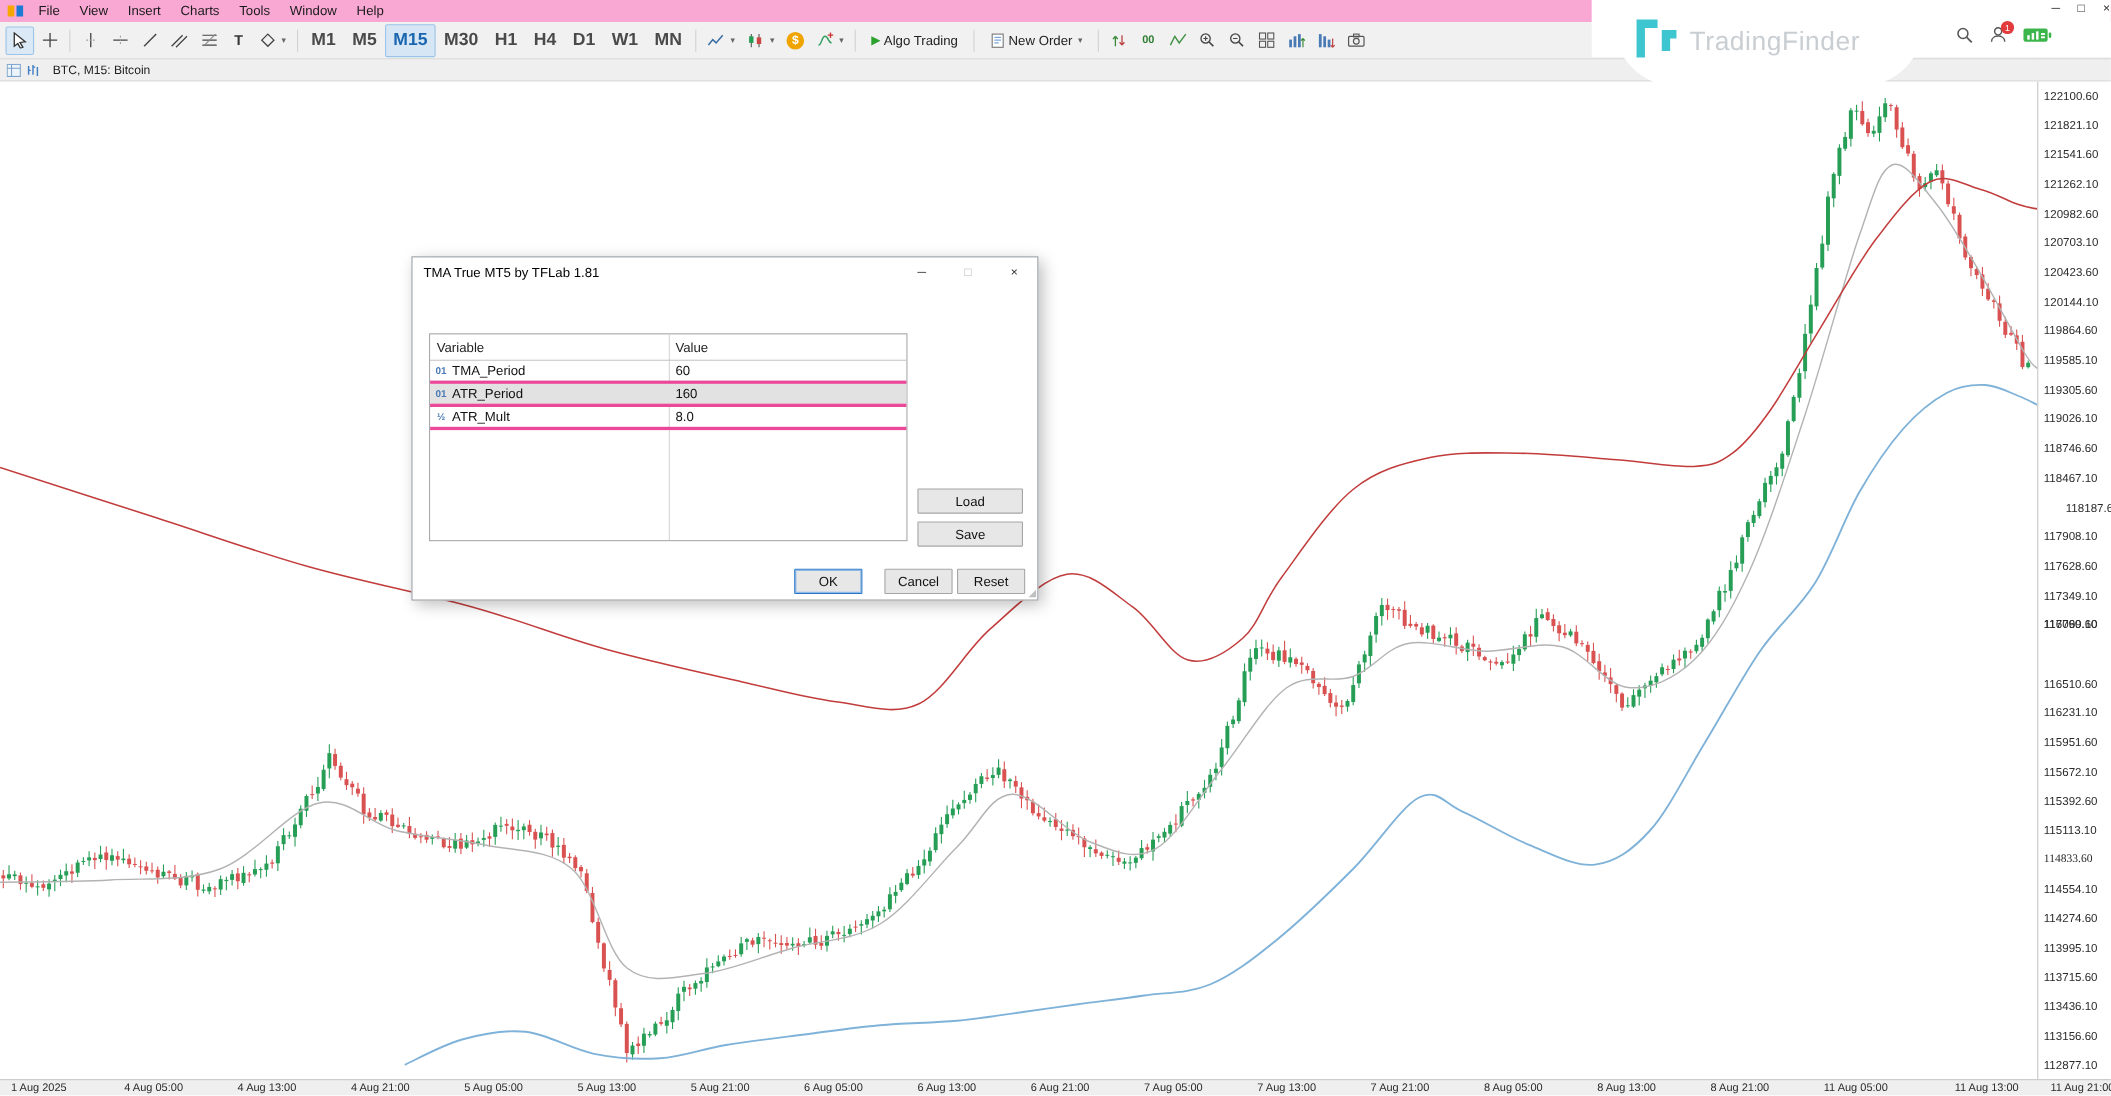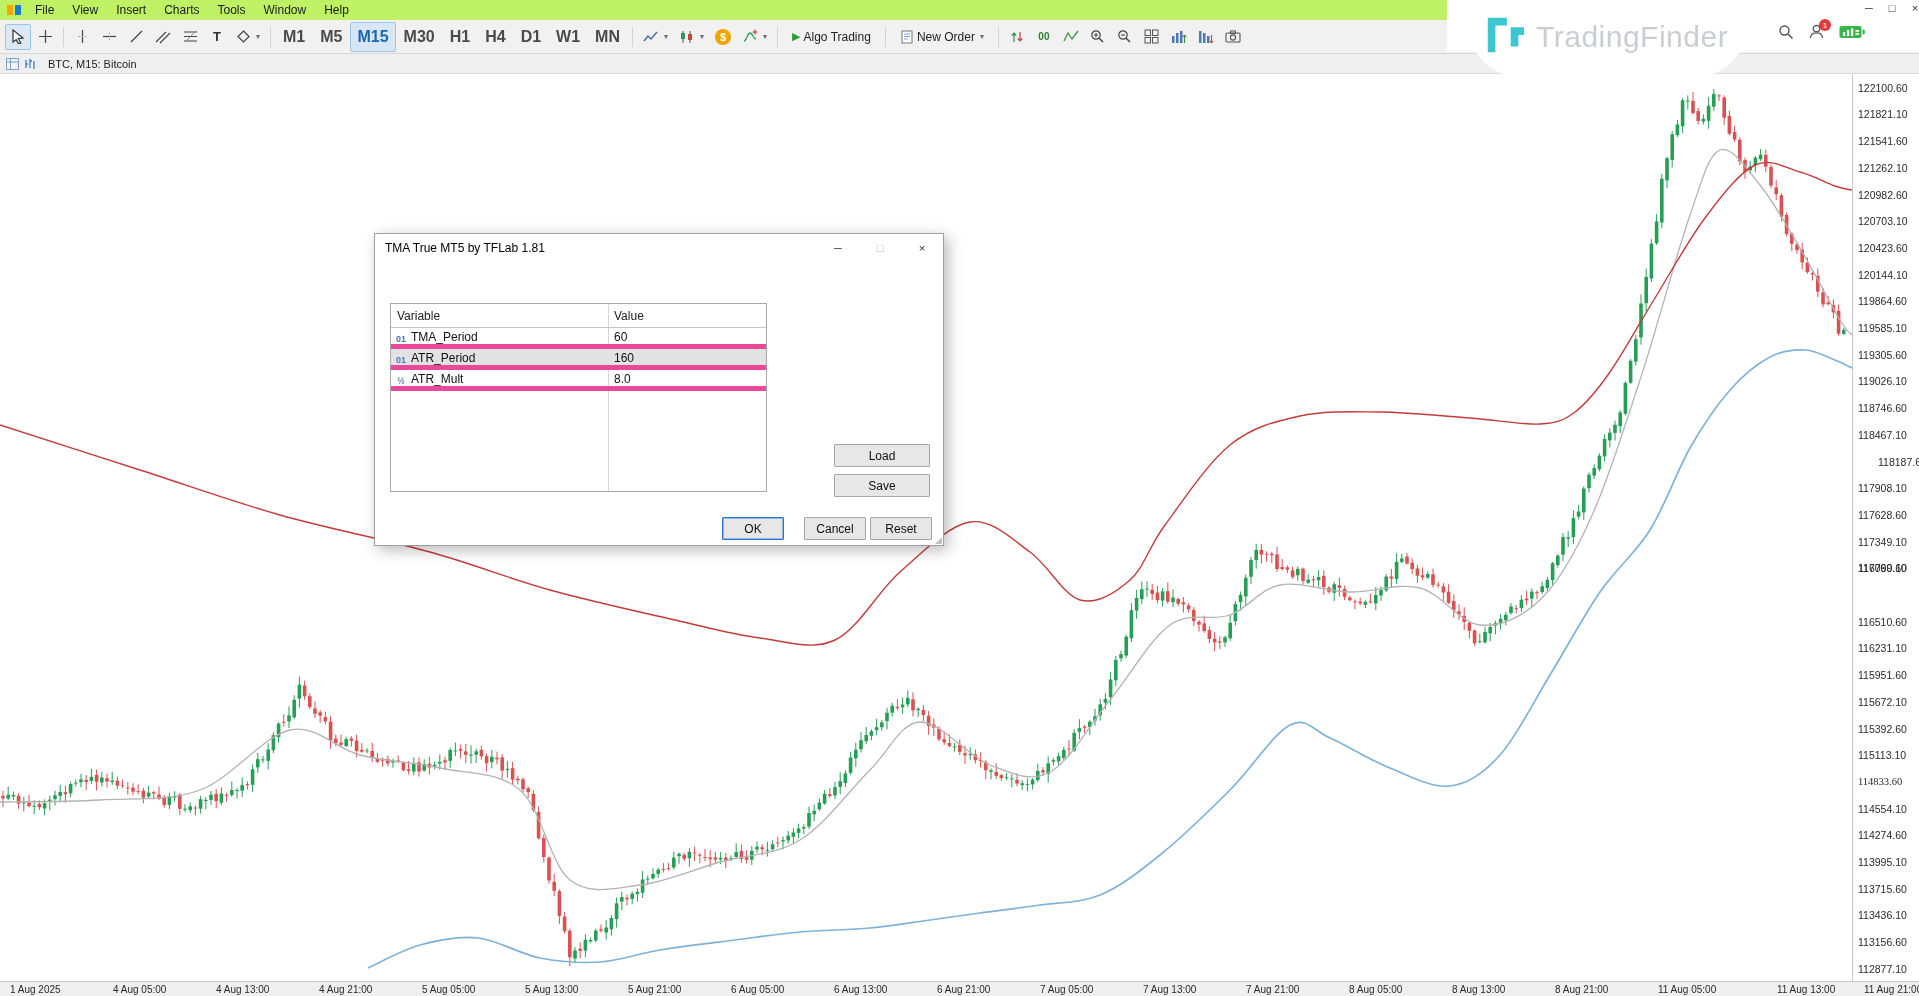--- a/index.html
+++ b/index.html
@@ -1,40 +1,40 @@
 <!DOCTYPE html>
 <html><head>
 <meta charset="utf-8">
 <style>
 *{margin:0;padding:0;box-sizing:border-box}
 html,body{width:1919px;height:996px;overflow:hidden;background:#fff;font-family:"Liberation Sans","DejaVu Sans",sans-serif;position:relative}
 
 
-#menubar{position:absolute;top:0;left:0;width:1919px;height:20px;background:#bef264;display:flex;align-items:center;font-size:12px;color:#1a1a1a;z-index:3;padding-left:2px}
+#menubar{position:absolute;top:0;left:0;width:1919px;height:20px;background:#f9a8d4;display:flex;align-items:center;font-size:12px;color:#1a1a1a;z-index:3;padding-left:2px}
 .menu-item{padding:2px 9px;cursor:default}
 #app-icon{display:inline-flex;margin:0 4px}
 #toolbar{position:absolute;top:20px;left:0;width:1919px;height:34px;background:#f1f1f1;border-bottom:1px solid #d8d8d8;display:flex;align-items:center;z-index:3;padding:0 5px}
 #toolbar-buttons{display:flex;align-items:center;gap:1px}
 .tbtn{height:26px;min-width:26px;padding:0 4px;display:inline-flex;align-items:center;justify-content:center;color:#3a3a3a;border:1px solid transparent;border-radius:2px;gap:3px}
 .tbtn.active{background:#dbe9f7;border-color:#9cc3e8}
 .tbtn.labelled{padding:0 8px;font-size:12px;color:#222}
 .tlabel{font-size:12px;color:#222}
 .caret{font-size:8px;color:#666;margin-left:2px}
 .sep{width:1px;height:20px;background:#d2d2d2;margin:0 4px;display:inline-block}
 .tf-btn{font-size:16px;font-weight:bold;color:#4a4a4a;padding:5px 6px;border:1px solid transparent;border-radius:2px}
 .tf-btn.active{background:#d6e6f5;border-color:#9cc3e8;color:#1a66b0}
 #tabbar{position:absolute;top:54px;left:0;width:1919px;height:20px;background:#efefef;border-bottom:1px solid #dcdcdc;display:flex;align-items:center;z-index:2;padding-left:6px;gap:5px}
 #chart-tab{font-size:11px;color:#222;padding:0 6px}
 .tabicon{display:inline-flex}
 
 
 #blob1{position:absolute;top:0;left:1447px;width:472px;height:52px;background:#fff;z-index:4}
 #blob2{position:absolute;top:0;left:1468px;width:280px;height:78px;background:#fff;border-radius:0 0 55px 55px;z-index:4}
 #watermark{position:absolute;top:14px;left:1482px;z-index:6;display:flex;align-items:center;gap:10px}
-#wm-text{font-size:30px;color:#c9ced3;letter-spacing:.5px}
+#wm-text{font-size:24px;color:#c9ced3;letter-spacing:.5px}
 #status-icons{position:absolute;top:23px;left:1778px;z-index:8;display:flex;align-items:center;gap:14px}
 .sicon{position:relative;display:inline-flex}
 .badge{position:absolute;top:-4px;right:-6px;width:12px;height:12px;border-radius:50%;background:#e23b3b;color:#fff;font-size:8px;display:flex;align-items:center;justify-content:center}
 #win-controls{position:absolute;top:2px;left:1862px;z-index:8;display:flex;gap:9px;font-size:11px;color:#333}
 .wc{width:14px;text-align:center;cursor:default}
 
 
 #chart-svg{position:absolute;top:0;left:0;z-index:1}
 #price-axis{position:absolute;left:1852px;top:54px;width:67px;height:927px;background:#fff;border-left:1px solid #c8c8c8;z-index:2}
 .price-label{position:absolute;left:5px;font-size:10.5px;color:#2a2a2a;height:12px;line-height:12px;white-space:nowrap}
@@ -43,26 +43,26 @@
 
 
 #dialog{position:absolute;left:374px;top:233px;width:570px;height:313px;background:#fff;border:1px solid #9aa0a6;box-shadow:4px 4px 14px rgba(0,0,0,.28);z-index:20;font-size:12px}
 #dlg-titlebar{height:28px;display:flex;align-items:center;padding-left:10px}
 #dlg-title{font-size:12px;color:#000;flex:1}
 .dlg-ctl{width:42px;height:28px;display:inline-flex;align-items:center;justify-content:center;font-size:11px;color:#333;cursor:default}
 .dlg-ctl.dim{color:#b8b8b8}
 #dlg-tabs{display:flex;gap:4px;padding:2px 8px 0;margin-top:1px}
 .dlg-tab{padding:4px 8px 5px;color:#222;cursor:default;font-size:12px}
 .dlg-tab.active{color:#1464a5;border-bottom:2px solid #2a77c9;font-weight:bold}
-#dlg-table{position:absolute;left:15px;top:69px;width:377px;height:189px;border:1px solid #a9a9a9;background:#fff}
+#dlg-table{position:absolute;left:15px;top:69px;width:435px;height:189px;border:1px solid #a9a9a9;background:#fff}
 #dlg-col-sep{position:absolute;left:217px;top:0;bottom:0;width:1px;background:#d6d6d6}
 #dlg-thead{height:24px;border-bottom:1px solid #c7c7c7;display:flex;align-items:center;color:#222;position:relative;z-index:1}
 .th-var{width:217px;padding-left:6px}
 .th-val{padding-left:6px}
-.trow{height:21px;display:flex;align-items:flex-end;border-bottom:5px solid #ec4899;color:#111;position:relative;z-index:1}
+.trow{height:21px;display:flex;align-items:center;border-bottom:3px solid #ec4899;color:#111;position:relative;z-index:1}
 .trow.sel{background:#e2e2e2}
 .ticon{width:20px;text-align:center;font-size:9px;font-weight:bold;color:#4a7ab5}
 .tvar{width:197px}
 .tval{padding-left:6px}
 .dlg-btn{position:absolute;width:96px;height:23px;background:#e7e7e7;border:1px solid #a6a6a6;font-size:12px;color:#111;display:flex;align-items:center;justify-content:center;border-radius:1px;cursor:default}
 .dlg-btn.small{width:62px}
 #btn-load{left:459px;top:210px}
 #btn-save{left:459px;top:240px}
 #btn-ok{left:347px;top:283px;border-color:#2a77c9;box-shadow:inset 0 0 0 1px #8db9e6}
 #btn-cancel{left:429px;top:283px}

